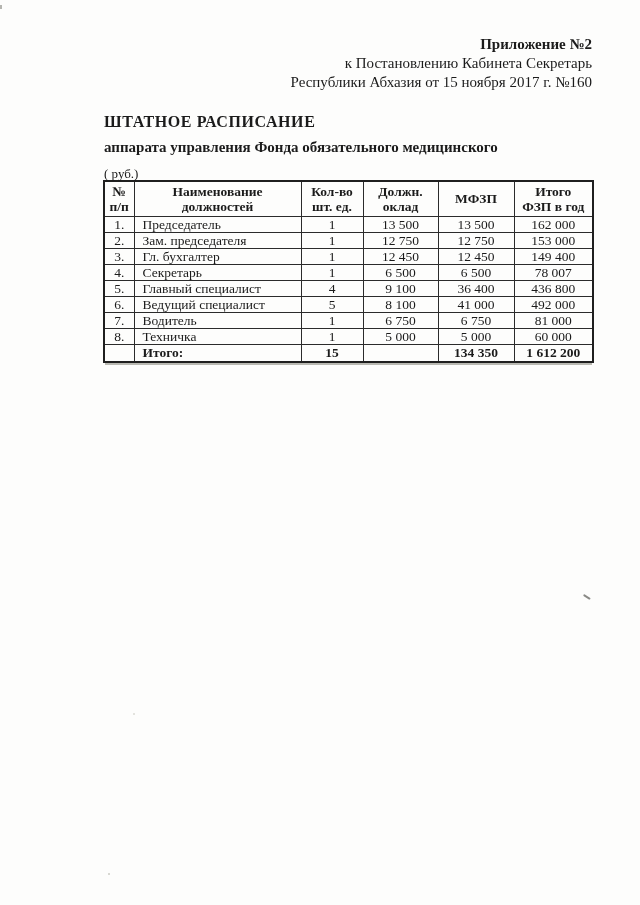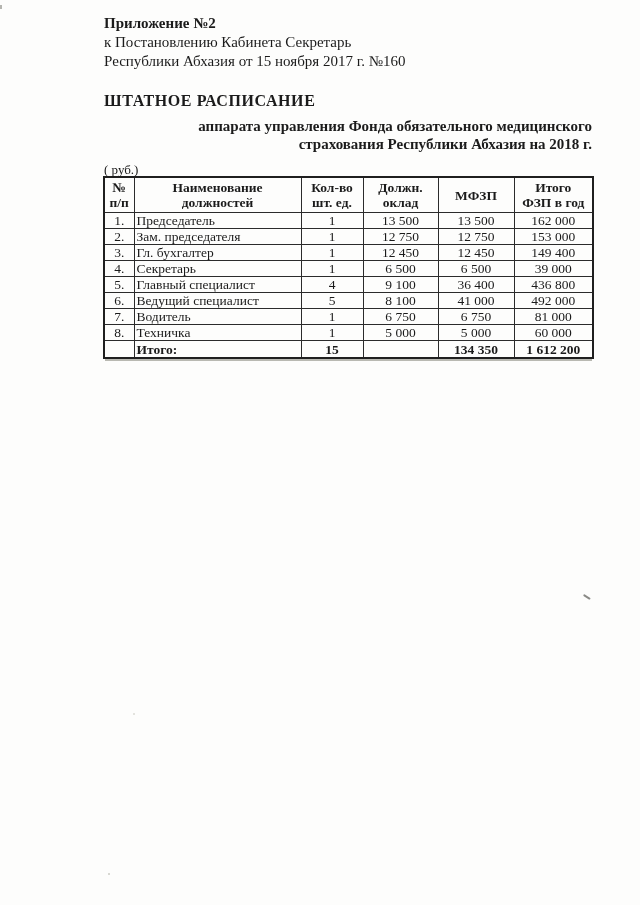--- a/index.html
+++ b/index.html
@@ -12,42 +12,42 @@
     width: 640px;
     height: 905px;
     background: #fdfdfc;
     overflow: hidden;
     font-family: "Liberation Serif", "DejaVu Serif", serif;
     color: #1b1b1b;
     -webkit-font-smoothing: antialiased;
   }
   
   .doc-header {
-    padding-top: 14px;
+    padding-top: 35px;
     margin-left: 104px;
     width: 488px;
-    text-align: left;
+    text-align: right;
     font-size: 15px;
     line-height: 19px;
   }
   .doc-header .bold { font-weight: bold; }
   
   .doc-title {
     margin: 20px 0 0 104px;
     width: 488px;
     text-align: left;
     font-size: 16px;
     font-weight: bold;
     line-height: 19px;
     letter-spacing: 0.6px;
   }
   .doc-subtitle {
     margin: 8px 0 0 104px;
     width: 488px;
-    text-align: right;
+    text-align: left;
     font-size: 15px;
     font-weight: bold;
     line-height: 17.5px;
   }
   .currency-note {
     margin: 10px 0 0 104px;
     width: 488px;
     text-align: left;
     font-size: 13px;
     line-height: 13px;
@@ -78,21 +78,21 @@
   }
   .staff-table td {
     height: 15px;
     line-height: 15px;
     text-align: center;
     vertical-align: middle;
     white-space: nowrap;
   }
   .staff-table td.c-name {
     text-align: left;
-    padding-left: 2px;
+    padding-left: 8px;
   }
   .staff-table tr.total-row td {
     font-weight: bold;
     height: 16px;
     margin-left: 44px;
   }
   
   .speck {
     position: absolute;
     pointer-events: none;
@@ -118,21 +118,20 @@
   <div class="doc-header">
     <div class="bold">Приложение №2</div>
     <div>к Постановлению Кабинета Секретарь</div>
     <div>Республики Абхазия от 15 ноября 2017 г. №160</div>
   </div>
 
   <div class="doc-title">ШТАТНОЕ РАСПИСАНИЕ</div>
 
   <div class="doc-subtitle">
     <div>аппарата управления Фонда обязательного медицинского</div>
-    <div>страхования Республики Абхазия на 2018 г.</div>
   </div>
 
   <div class="currency-note">( руб.)</div>
 
   <table class="staff-table">
     <colgroup>
       <col style="width:30px">
       <col style="width:167px">
       <col style="width:62px">
       <col style="width:75px">
@@ -178,21 +177,21 @@
           <td class="c-salary">12 450</td>
           <td class="c-mfzp">12 450</td>
           <td class="c-total">149 400</td>
         </tr>
         <tr>
           <td class="c-num">4.</td>
           <td class="c-name">Секретарь</td>
           <td class="c-count">1</td>
           <td class="c-salary">6 500</td>
           <td class="c-mfzp">6 500</td>
-          <td class="c-total">39 000</td>
+          <td class="c-total">78 007</td>
         </tr>
         <tr>
           <td class="c-num">5.</td>
           <td class="c-name">Главный специалист</td>
           <td class="c-count">4</td>
           <td class="c-salary">9 100</td>
           <td class="c-mfzp">36 400</td>
           <td class="c-total">436 800</td>
         </tr>
         <tr>

